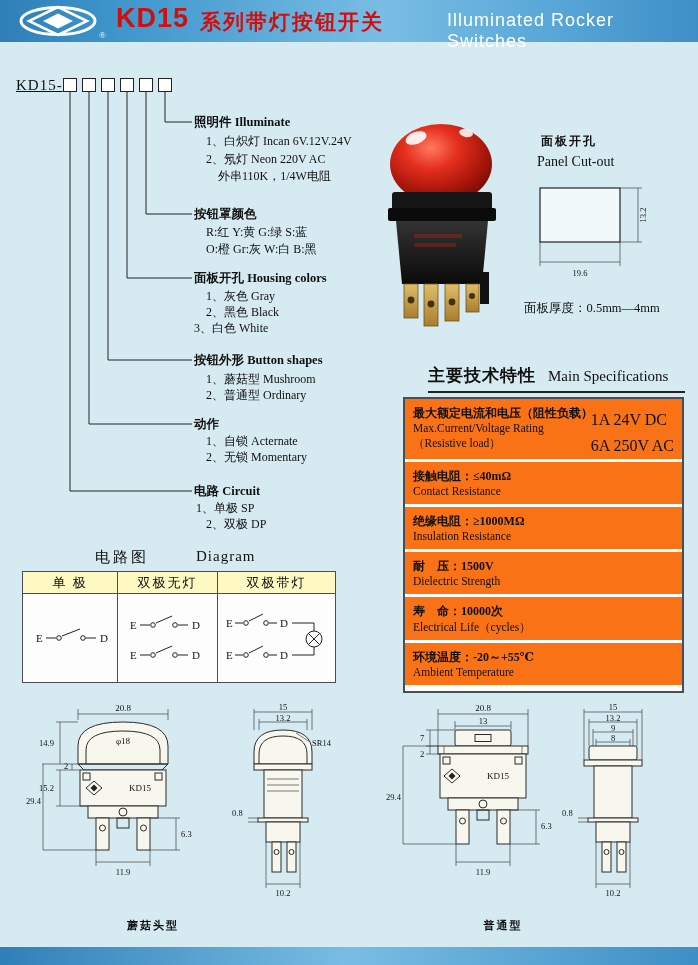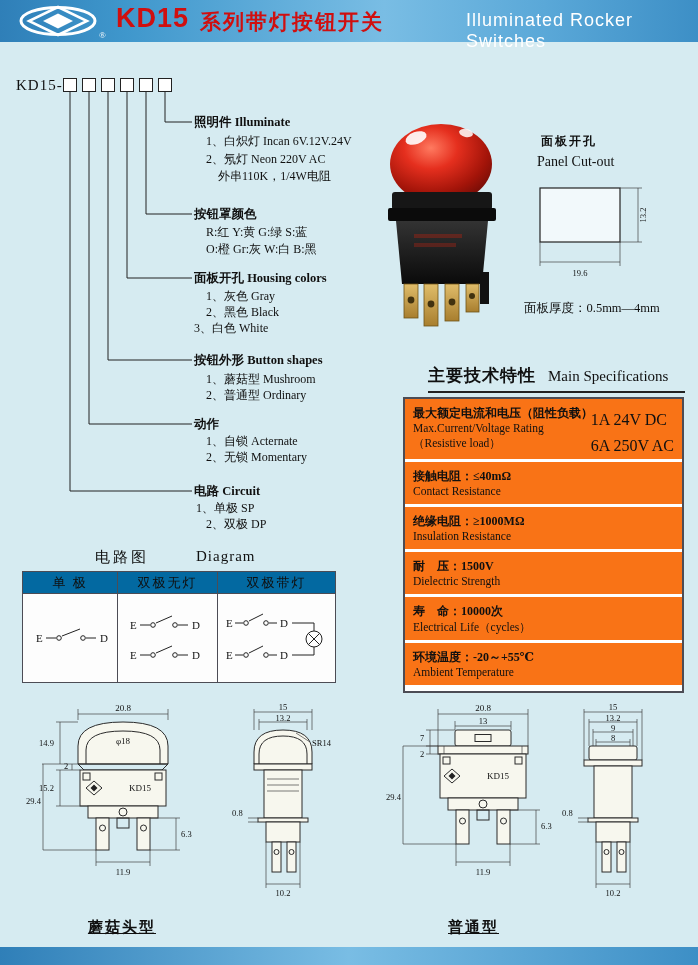--- a/index.html
+++ b/index.html
@@ -7,35 +7,35 @@
   .page{position:relative;width:698px;height:965px;background:#d6ebf1;
         font-family:"Liberation Serif","DejaVu Serif",serif;color:#101010;overflow:hidden;}
   .abs{position:absolute;}
 
   
   .hdr{left:0;top:0;width:698px;height:42px;
        background:linear-gradient(90deg,#2f7fb8 0%,#3f97cc 18%,#79bde4 55%,#5aa8d8 78%,#3d8fc6 100%);}
   .hdr-model{left:116px;top:3px;font-family:"Liberation Sans",sans-serif;font-weight:bold;
              font-size:27px;color:#d00f0f;letter-spacing:1px;}
   .hdr-cn{left:200px;top:8px;font-weight:bold;font-size:21px;color:#d00f0f;letter-spacing:2px;}
-  .hdr-en{left:447px;top:10px;font-family:"Liberation Sans",sans-serif;font-size:18px;color:#fff;letter-spacing:1px;margin-left:19px;}
+  .hdr-en{left:447px;top:10px;font-family:"Liberation Sans",sans-serif;font-size:18px;color:#fff;letter-spacing:1px;}
   .ftr{left:0;top:947px;width:698px;height:18px;
        background:linear-gradient(90deg,#2f7fb8,#79bde4 50%,#3d8fc6);}
 
   
-  .code-prefix{left:16px;top:77px;font-size:15px;letter-spacing:1px;}
+  .code-prefix{left:16px;top:77px;font-size:15px;letter-spacing:1px;text-decoration:underline;}
   .code-boxes{left:63px;top:78px;display:flex;gap:5px;}
   .code-box{width:14px;height:14px;background:#fff;border:1px solid #222;}
   .ot{font-weight:bold;font-size:12.5px;}
   .ol{font-size:12px;}
 
   
   .dg{left:22px;top:571px;width:314px;border:1px solid #4c4c55;background:#fff;
       display:grid;grid-template-columns:95px 100px 117px;}
-  .dg-h{height:22px;background:#0369a1;border-right:1px solid #4c4c55;border-bottom:1px solid #4c4c55;
+  .dg-h{height:22px;background:#fef9c3;border-right:1px solid #4c4c55;border-bottom:1px solid #4c4c55;
         font-size:13px;display:flex;align-items:center;justify-content:center;letter-spacing:2px;}
   .dg-h.last{border-right:none;}
   .dg-c{height:88px;border-right:1px solid #4c4c55;display:flex;align-items:center;justify-content:center;background:#fdfdfd;}
   .dg-c.last{border-right:none;}
   .cir line{stroke:#222;stroke-width:1;}
   .cir circle{stroke:#222;fill:#fff;stroke-width:1;}
   .cir text{font-size:11px;font-family:"Liberation Serif",serif;fill:#111;}
 
   
   .spec-head{left:428px;top:364px;width:257px;border-bottom:2px solid #222;padding-bottom:4px;white-space:nowrap;}
@@ -50,21 +50,21 @@
   .r1{min-height:60px;}
   .r1 .spec-cn{width:190px;}
 
   
   .dwg text{font-family:"Liberation Serif",serif;fill:#111;}
   .ln{stroke:#2b2b2b;stroke-width:1;fill:none;}
   .lnf{stroke:#2b2b2b;stroke-width:1;fill:#f7f7ee;}
   .dim{stroke:#444;stroke-width:0.7;fill:none;}
   .t9{font-size:9px;}
   .t8{font-size:8.5px;}
-  .cap{font-weight:bold;font-size:15px;letter-spacing:2px;text-decoration:underline;}
+  .cap{font-weight:bold;font-size:11px;letter-spacing:2px;text-align:center;}
 </style>
 </head>
 <body>
 
 <div class="page">
 
   <div class="abs hdr">
     <svg class="abs" style="left:12px;top:3px" width="100" height="38" viewBox="0 0 100 38">
       <ellipse cx="46" cy="18" rx="37" ry="13.5" fill="none" stroke="#fff" stroke-width="3"></ellipse>
       <polygon points="46,4 75,18 46,32 17,18" fill="none" stroke="#fff" stroke-width="2.5"></polygon>

